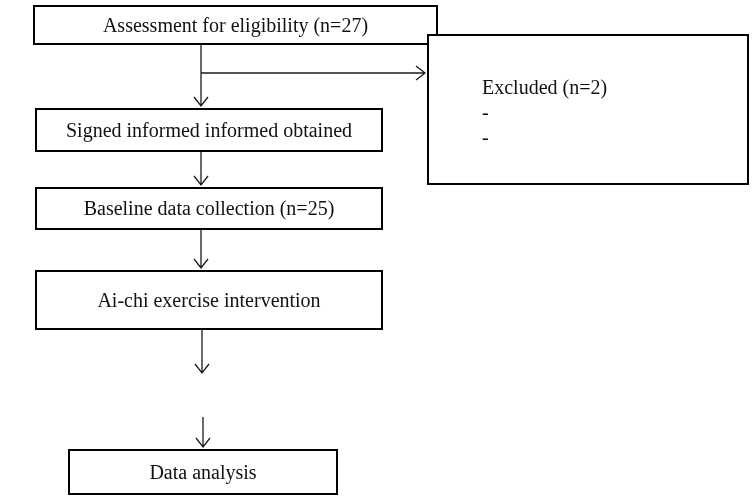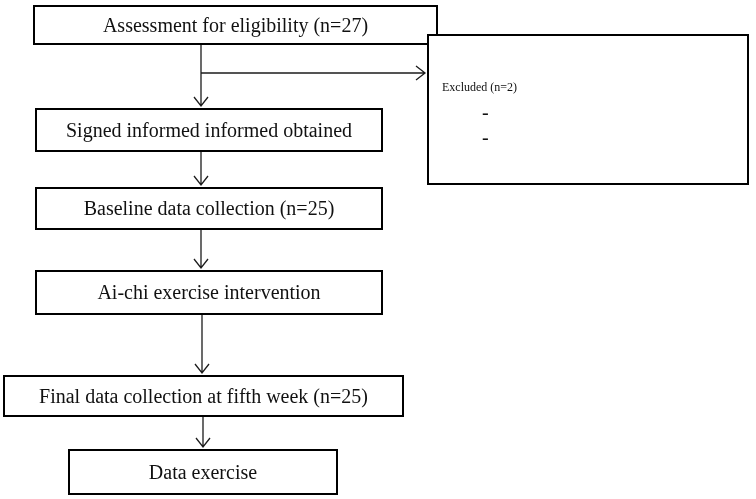--- a/index.html
+++ b/index.html
@@ -25,33 +25,33 @@
     display: flex;
     align-items: center;
     justify-content: center;
     font-size: 20px;
     text-align: center;
     line-height: 1.15;
   }
   .b-assessment   { left: 33px;  top: 5px;   width: 405px; height: 40px; }
   .b-consent      { left: 35px;  top: 108px; width: 348px; height: 44px; }
   .b-baseline     { left: 35px;  top: 187px; width: 348px; height: 43px; }
-  .b-intervention { left: 35px;  top: 270px; width: 348px; height: 45px; align-items: center; }
+  .b-intervention { left: 35px;  top: 270px; width: 348px; height: 60px; align-items: center; }
   .b-final        { left: 3px;   top: 375px; width: 401px; height: 42px; }
   .b-analysis     { left: 68px;  top: 449px; width: 270px; height: 46px; }
   .b-excluded {
     left: 427px; top: 34px; width: 322px; height: 151px;
     display: flex;
     flex-direction: column;
     align-items: stretch;
     justify-content: center;
     text-align: left;
     padding: 6px 10px 0 13px;
   }
-  .ex-title { font-size: 12px; line-height: 25px; }
+  .ex-title { font-size: 20px; line-height: 25px; margin-left: 40px; }
   .ex-item  { display: flex; font-size: 20px; line-height: 25px; }
   .ex-item .dash { margin-left: 40px; width: 30px; flex: 0 0 30px; }
 </style>
 </head>
 <body>
 
 <div class="canvas">
 
   <svg class="arrow-layer" viewBox="0 0 756 499" xmlns="http://www.w3.org/2000/svg" fill="none" stroke="#1c1c1c" stroke-width="1.3">
 
@@ -86,21 +86,18 @@
   </div>
 
   <div class="box b-baseline">
     <span>Baseline data collection (n=25)</span>
   </div>
 
   <div class="box b-intervention">
     <span>Ai-chi exercise intervention</span>
   </div>
 
-  <div class="box b-final">
-    <span>Final data collection at fifth week (n=25)</span>
-  </div>
 
   <div class="box b-analysis">
-    <span>Data exercise</span>
+    <span>Data analysis</span>
   </div>
 
 </div>
 
 </body></html>

